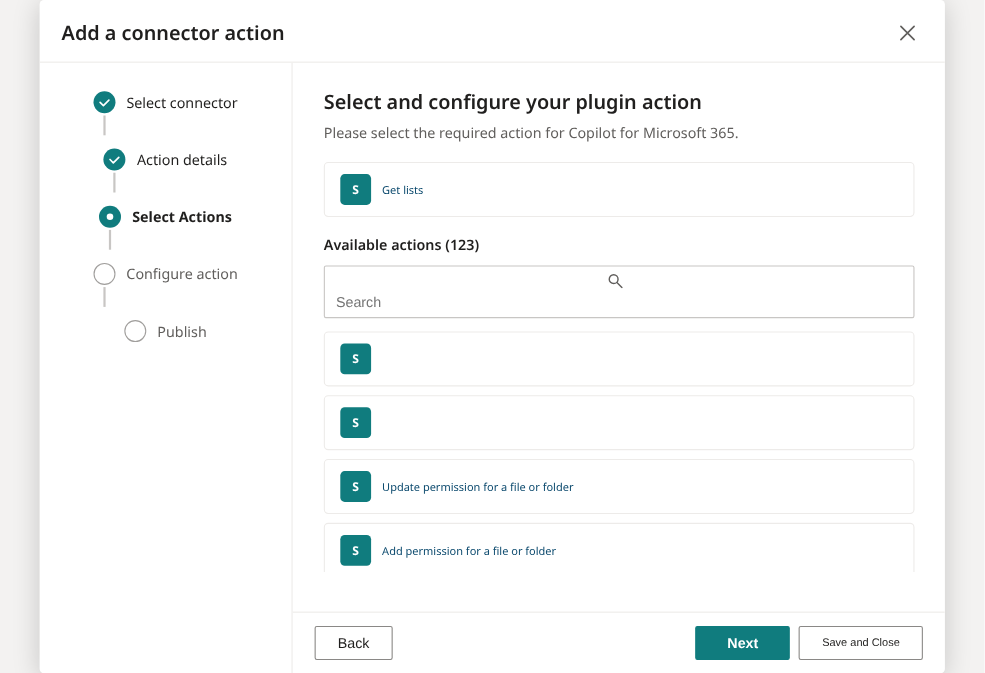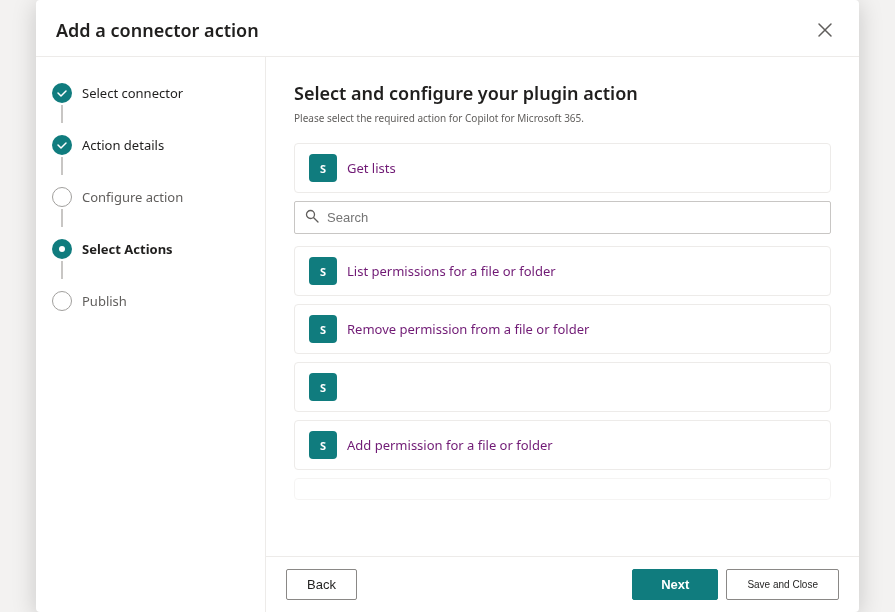--- a/index.html
+++ b/index.html
@@ -58,20 +58,21 @@
       border-right: 1px solid #edebe9;
       padding: 20px 0;
       flex-shrink: 0;
       overflow-y: auto;
     }
     .step-item {
       display: flex;
       align-items: flex-start;
       padding: 6px 16px;
       position: relative;
+      justify-content: center;
     }
     .step-indicator-col {
       display: flex;
       flex-direction: column;
       align-items: center;
       margin-right: 10px;
       flex-shrink: 0;
     }
     .step-circle {
       width: 20px;
@@ -130,21 +131,21 @@
       padding: 24px 28px 12px 28px;
       overflow-y: auto;
     }
     .main-heading {
       font-size: 18px;
       font-weight: 600;
       color: #201f1e;
       margin-bottom: 6px;
     }
     .main-subtext {
-      font-size: 10px;
+      font-size: 13px;
       color: #605e5c;
       margin-bottom: 18px;
     }
     .section-label {
       font-size: 13px;
       font-weight: 600;
       color: #201f1e;
       margin-bottom: 10px;
     }
     .action-card {
@@ -165,31 +166,32 @@
       display: flex;
       align-items: center;
       justify-content: center;
       margin-right: 10px;
       flex-shrink: 0;
       color: #fff;
       font-size: 11px;
       font-weight: 700;
     }
     .action-name {
-      font-size: 13px;
-      color: #701a75;
+      font-size: 10px;
+      color: #0c4a6e;
     }
     .search-box {
       display: flex;
       align-items: center;
       border: 1px solid #c8c6c4;
       border-radius: 2px;
       padding: 6px 10px;
       margin-bottom: 12px;
       background: #fff;
+      flex-direction: column;
     }
     .search-icon-inner {
       color: #605e5c;
       margin-right: 8px;
       font-size: 14px;
     }
     .search-input {
       border: none;
       outline: none;
       font-size: 13px;
@@ -281,38 +283,38 @@
               <path d="M2 6l3 3 5-5" stroke="#fff" stroke-width="1.5" stroke-linecap="round" stroke-linejoin="round"></path>
             </svg>
           </div>
           <div class="step-line"></div>
         </div>
         <span class="step-label completed">Action details</span>
       </div>
 
       <div class="step-item">
         <div class="step-indicator-col">
-          <div class="step-circle inactive"></div>
-          <div class="step-line"></div>
-        </div>
-        <span class="step-label inactive">Configure action</span>
-      </div>
-
-      <div class="step-item">
-        <div class="step-indicator-col">
           <div class="step-circle active">
             <svg class="check-svg" viewBox="0 0 12 12" fill="none">
               <circle cx="6" cy="6" r="3" fill="#fff"></circle>
             </svg>
           </div>
           <div class="step-line"></div>
         </div>
         <span class="step-label active">Select Actions</span>
       </div>
 
+      <div class="step-item">
+        <div class="step-indicator-col">
+          <div class="step-circle inactive"></div>
+          <div class="step-line"></div>
+        </div>
+        <span class="step-label inactive">Configure action</span>
+      </div>
+
 
 
       <div class="step-item">
         <div class="step-indicator-col">
           <div class="step-circle inactive"></div>
         </div>
         <span class="step-label inactive">Publish</span>
       </div>
     </div>
 
@@ -321,46 +323,46 @@
         <div class="main-heading">Select and configure your plugin action</div>
         <div class="main-subtext">Please select the required action for Copilot for Microsoft 365.</div>
 
         <div class="action-card">
           <div class="action-icon">
             <span>S</span>
           </div>
           <span class="action-name">Get lists</span>
         </div>
 
+        <div class="section-label" style="margin-top:16px;">Available actions (123)</div>
         <div class="search-box">
           <span class="search-icon-inner">
             <svg width="14" height="14" viewBox="0 0 14 14" fill="none">
               <circle cx="5.5" cy="5.5" r="4" stroke="#605e5c" stroke-width="1.3"></circle>
               <line x1="8.7" y1="8.7" x2="13" y2="13" stroke="#605e5c" stroke-width="1.3" stroke-linecap="round"></line>
             </svg>
           </span>
           <input class="search-input" type="text" placeholder="Search" style="">
         </div>
 
         <div class="action-card">
           <div class="action-icon">
             <span>S</span>
           </div>
-          <span class="action-name">List permissions for a file or folder</span>
-        </div>
-        <div class="action-card">
-          <div class="action-icon">
-            <span>S</span>
-          </div>
-          <span class="action-name">Remove permission from a file or folder</span>
-        </div>
-        <div class="action-card">
-          <div class="action-icon">
-            <span>S</span>
-          </div>
+        </div>
+        <div class="action-card">
+          <div class="action-icon">
+            <span>S</span>
+          </div>
+        </div>
+        <div class="action-card">
+          <div class="action-icon">
+            <span>S</span>
+          </div>
+          <span class="action-name">Update permission for a file or folder</span>
         </div>
         <div class="action-card">
           <div class="action-icon">
             <span>S</span>
           </div>
           <span class="action-name">Add permission for a file or folder</span>
         </div>
         <div class="action-card" style="opacity:0.5;">
           
           

